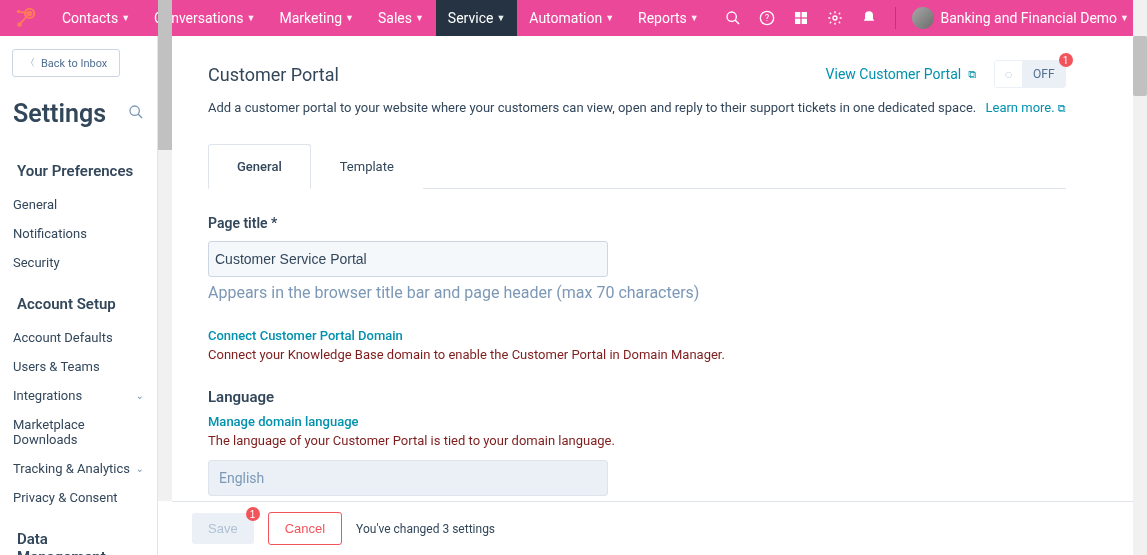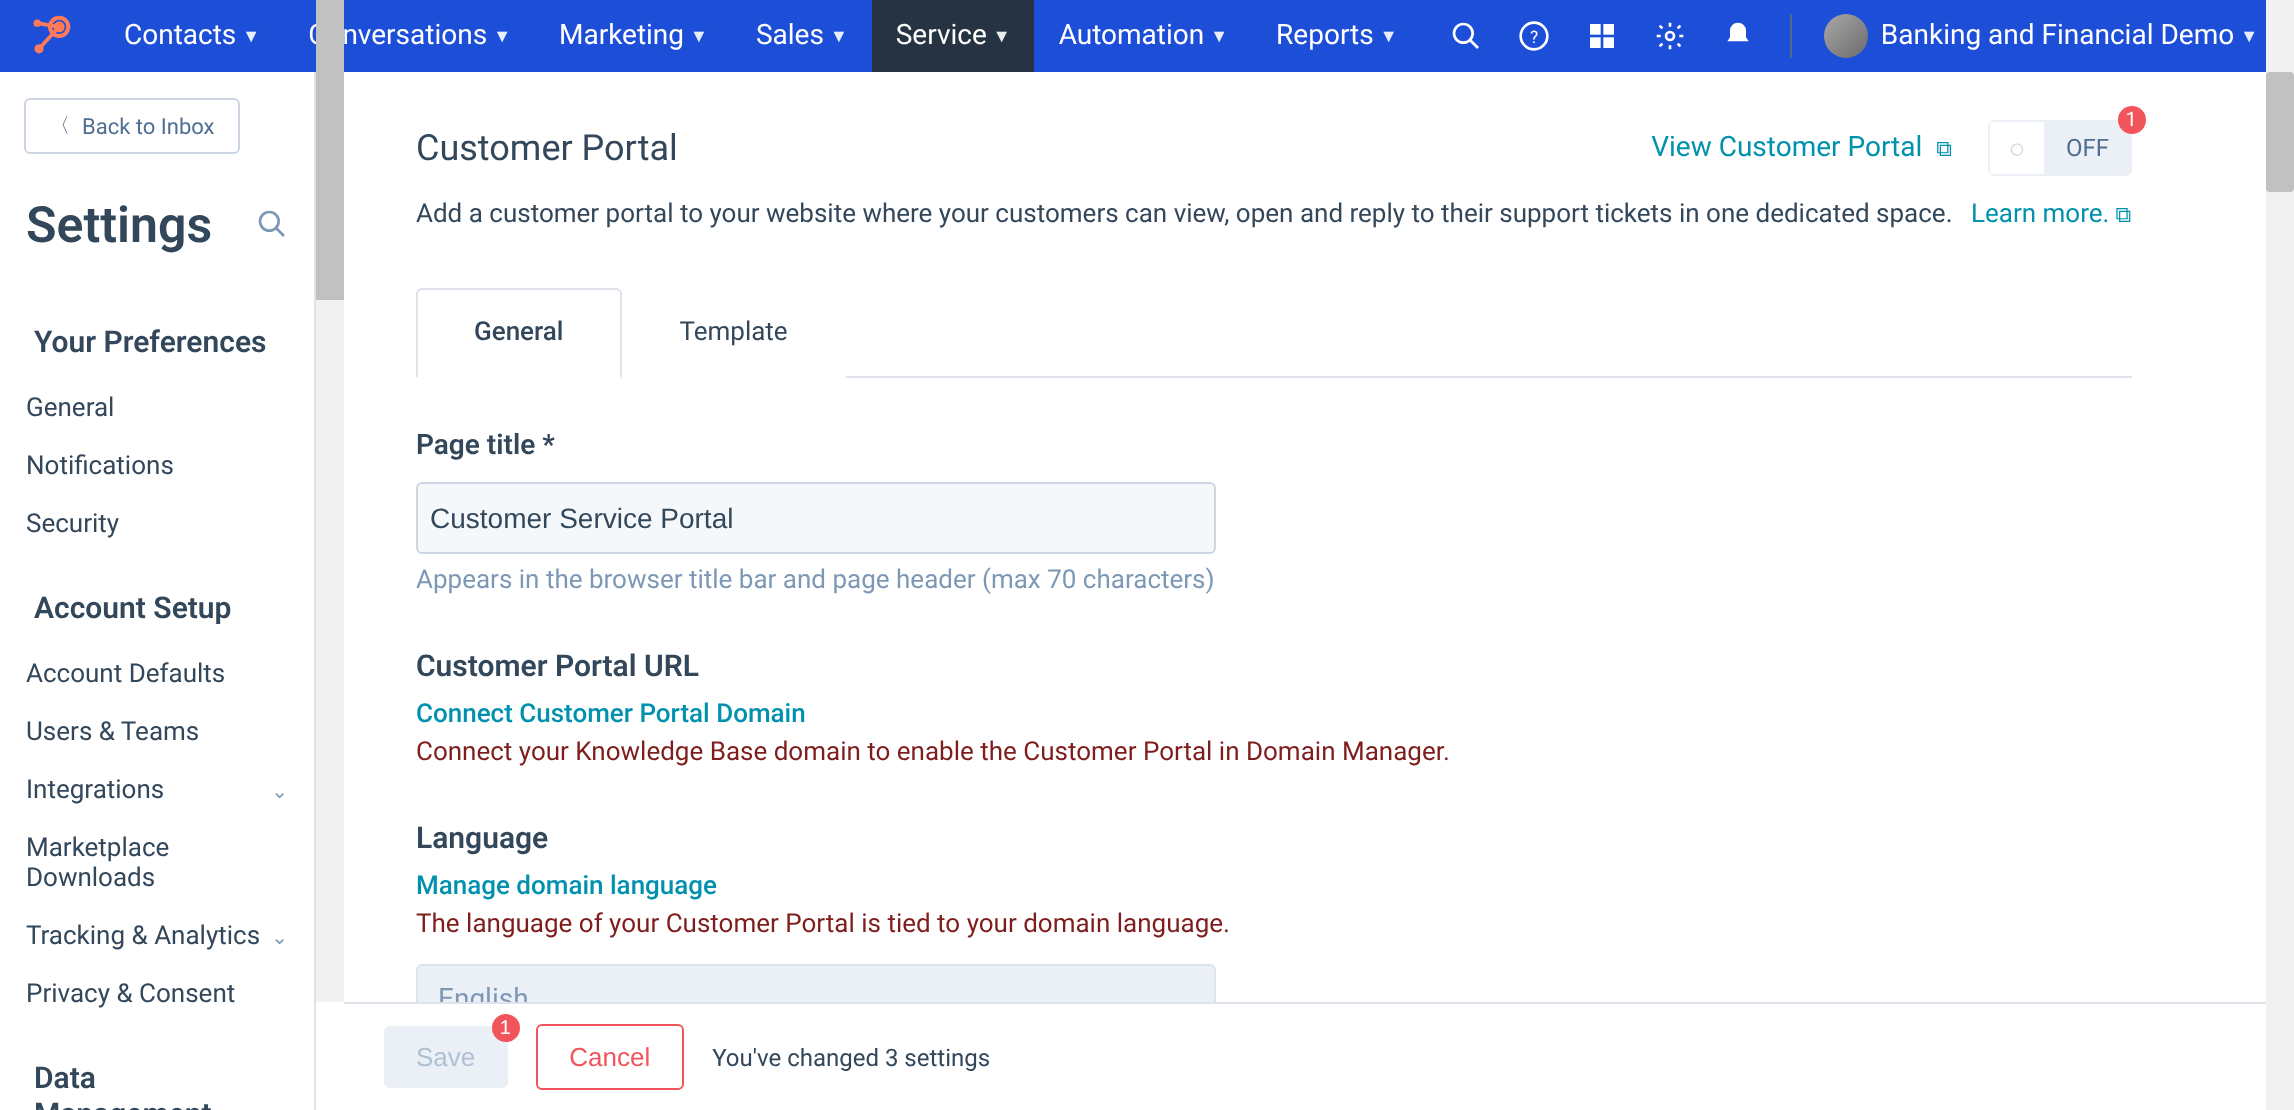--- a/index.html
+++ b/index.html
@@ -1,19 +1,19 @@
 <!DOCTYPE html>
 <html><head>
   <meta charset="utf-8">
   <style>
     * { box-sizing: border-box; margin: 0; padding: 0; }
     body { font-family: -apple-system, BlinkMacSystemFont, "Segoe UI", Roboto, sans-serif; color: #33475b; font-size: 14px; background: #fff; }
     
     
-    .topnav { background: #1d4ed8; height: 36px; display: flex; align-items: center; padding: 0 10px 0 0; color: #fff; }
+    .topnav { background: #ec4899; height: 36px; display: flex; align-items: center; padding: 0 10px 0 0; color: #fff; }
     .logo { width: 50px; display: flex; align-items: center; justify-content: center; }
     .logo svg { width: 22px; height: 22px; }
     .topnav-menu { display: flex; height: 100%; }
     .topnav-item { display: flex; align-items: center; padding: 0 12px; font-size: 14px; cursor: pointer; color: #fff; }
     .topnav-item.active { background: #253342; }
     .caret { font-size: 9px; margin-left: 3px; opacity: 0.9; }
     .topnav-right { margin-left: auto; display: flex; align-items: center; gap: 18px; padding-right: 8px; }
     .topnav-icon { color: #fff; cursor: pointer; display: flex; align-items: center; }
     .avatar { width: 22px; height: 22px; border-radius: 50%; background: linear-gradient(135deg,#a8a8a8,#6b6b6b); margin-right: 6px; }
     .account { display: flex; align-items: center; font-size: 14px; cursor: pointer; padding-left: 16px; border-left: 1px solid #516b87; }
@@ -43,21 +43,21 @@
     .toggle-handle { width:28px; height:100%; background:#fff; border-right:1px solid #eaf0f6; display:flex; align-items:center; justify-content:center; color:#cbd6e2; }
     .toggle-off { padding:0 10px; background:#eaf0f6; color:#506e91; font-size:12px; height:100%; display:flex; align-items:center; }
     .desc { font-size: 13px; color: #33475b; margin-bottom: 28px; }
     .learn { color: #0091ae; cursor: pointer; margin-left: 6px; }
     .ext-icon { font-size:11px; margin-left:3px; }
     .tabs { display: flex; border-bottom: 1px solid #dfe3eb; margin-bottom: 26px; }
     .tab { padding: 14px 28px; font-size:13px; color:#33475b; cursor:pointer; border:1px solid transparent; position:relative; top:1px; background:#fff; }
     .tab.active { border:1px solid #dfe3eb; border-bottom:1px solid #fff; border-radius:3px 3px 0 0; font-weight:500; }
     .field-label { font-size:14px; font-weight:600; margin-bottom:10px; }
     .text-input { width:400px; padding:9px 6px; border:1px solid #cbd6e2; border-radius:3px; font-size:14px; background:#f5f8fa; color:#33475b; }
-    .help { font-size:13px; color:#7c98b6; margin-top:6px; }
+    .help { font-size:16px; color:#7c98b6; margin-top:6px; }
     .section { margin-bottom: 26px; }
     .sec-title { font-size:15px; font-weight:600; margin-bottom:8px; }
     .link-action { color:#0091ae; font-size:13px; cursor:pointer; font-weight:500; margin-bottom:4px; display:block; }
     .sub-desc { font-size:13px; color:#7f1d1d; }
     .disabled-input { width:400px; padding:9px 10px; border:1px solid #dfe3eb; border-radius:3px; font-size:14px; background:#eaf0f6; color:#7c98b6; }
     
     
     .footer { position: absolute; bottom: 0; left: 172px; right: 14px; height: 54px; background:#fff; border-top:1px solid #dfe3eb; display:flex; align-items:center; padding:0 20px; gap:14px; }
     .btn-save { position:relative; background:#eaf0f6; color:#b0c1d4; border:none; padding:8px 16px; border-radius:3px; font-size:13px; cursor:pointer; }
     .btn-save .badge { position:absolute; top:-6px; right:-6px; background:#f2545b; color:#fff; border-radius:50%; width:14px; height:14px; font-size:10px; display:flex; align-items:center; justify-content:center; }
@@ -206,21 +206,20 @@
         <div class="tab">Template</div>
       </div>
 
     <div class="section">
       <div class="field-label">Page title *</div>
       <input class="text-input" value="Customer Service Portal" style="">
       <div class="help">Appears in the browser title bar and page header (max 70 characters)</div>
     </div>
 
     <div class="section">
-      <div class="sec-title">Customer Portal URL</div>
       <span class="link-action">Connect Customer Portal Domain</span>
       <div class="sub-desc">Connect your Knowledge Base domain to enable the Customer Portal in Domain Manager.</div>
     </div>
 
     <div class="section">
       <div class="sec-title">Language</div>
       <span class="link-action">Manage domain language</span>
       <div class="sub-desc">The language of your Customer Portal is tied to your domain language.</div>
       <div style="height:12px"></div>
       <div class="disabled-input">English</div>

